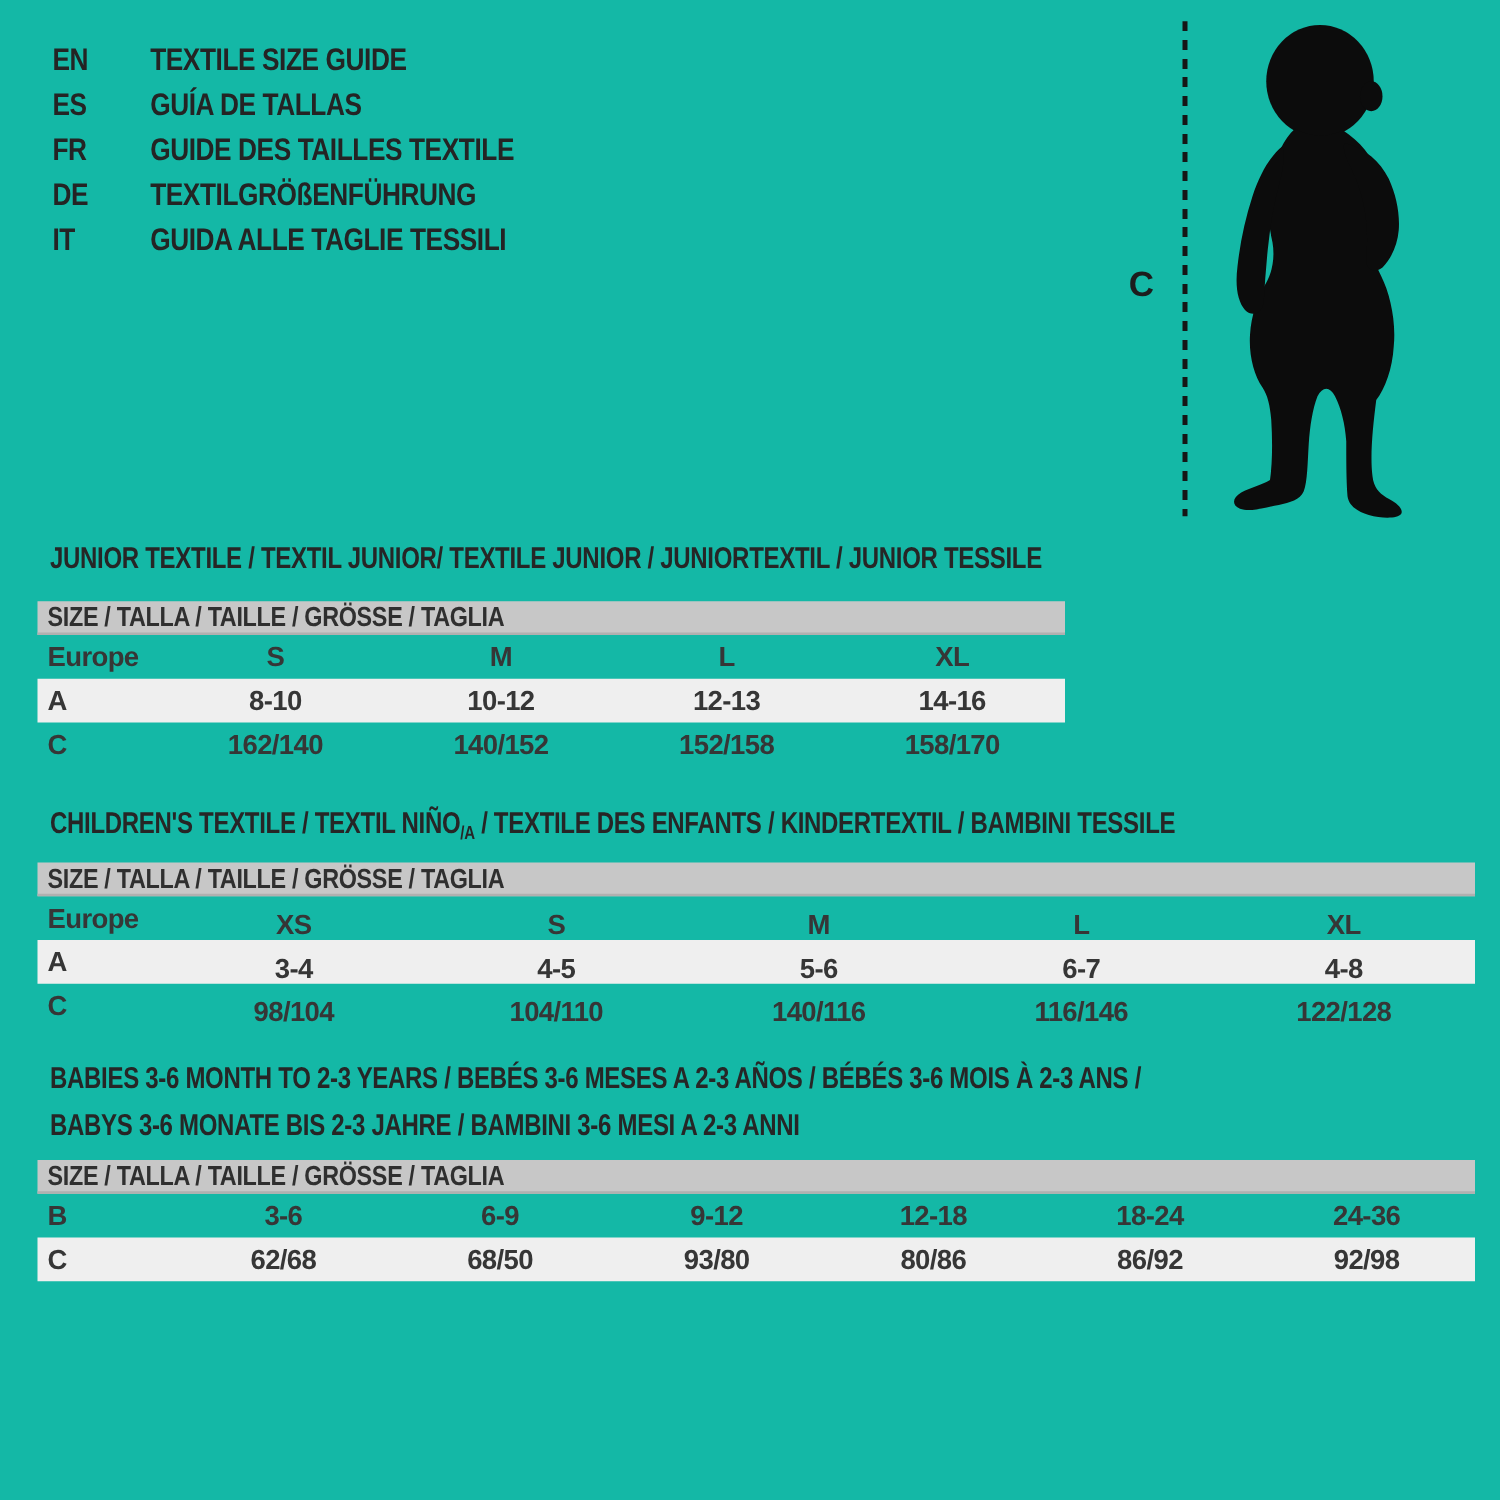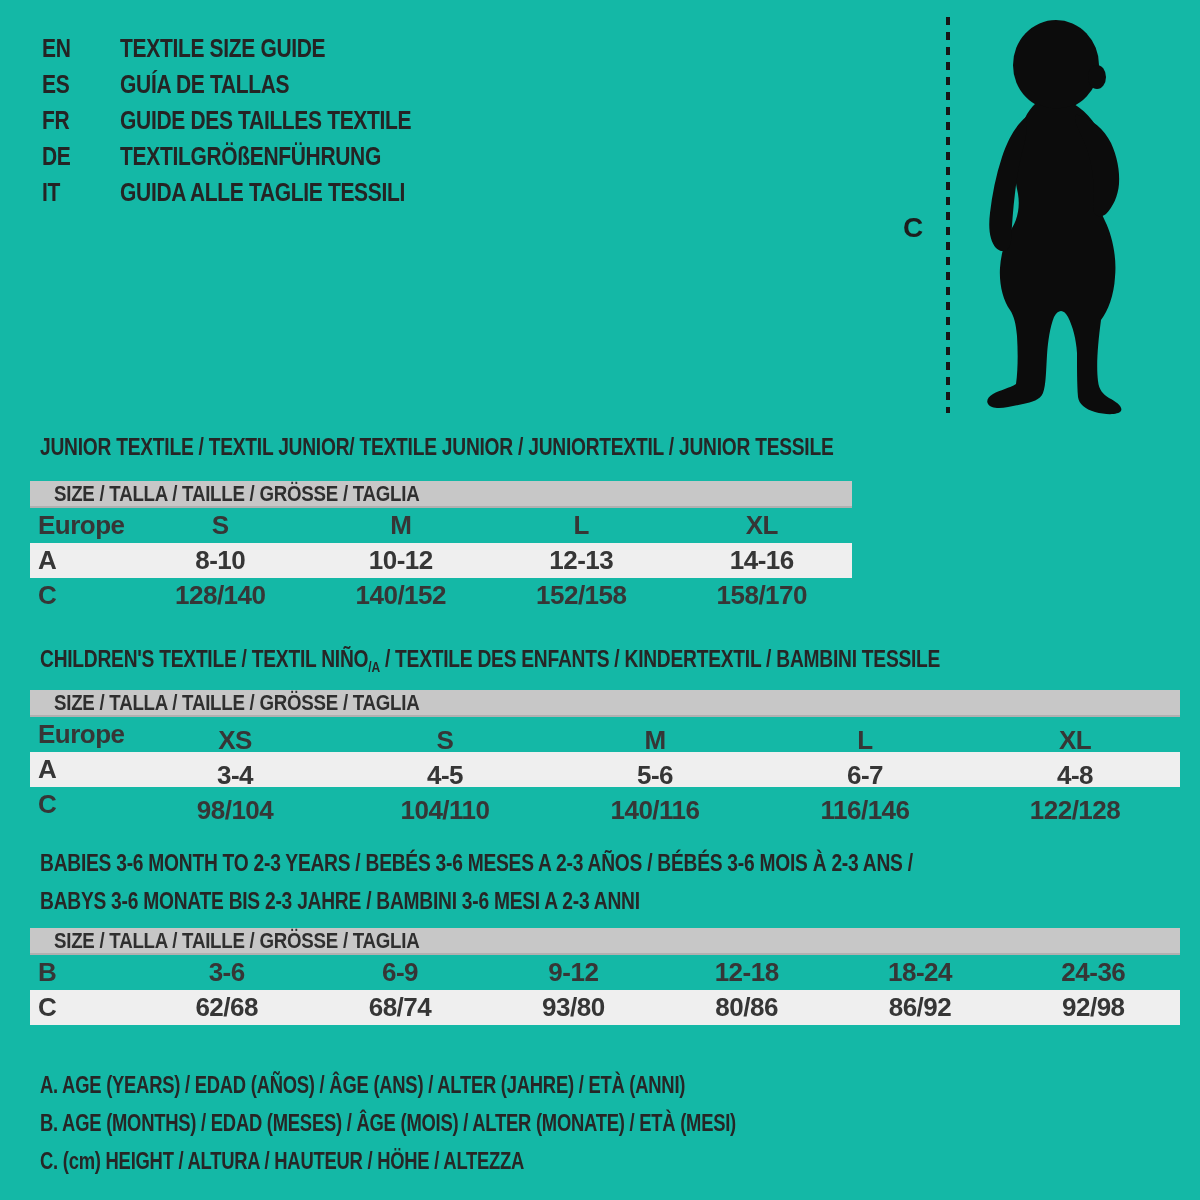--- a/index.html
+++ b/index.html
@@ -40,28 +40,28 @@
   #babies-title   { top:844px; }
 
   
   .size-table { position:absolute; left:30px; }
   #junior-table   { top:481px; width:822px; }
   #children-table { top:690px; width:1150px; }
   #babies-table   { top:928px; width:1150px; }
 
   .size-bar {
     height:27px; background:#c7c7c7; border-bottom:2px solid #b0b0b0;
-    display:flex; align-items:center; padding-left:24px; box-sizing:border-box;
+    display:flex; align-items:center; padding-left:8px; box-sizing:border-box;
   }
   .size-bar span {
     display:inline-block; font-size:22px; font-weight:bold; color:#2f2f2f;
     letter-spacing:-0.3px; white-space:nowrap; transform:scaleX(0.85); transform-origin:0 50%;
   }
 
-  .trow { display:flex; align-items:center; height:35px; font-size:26px; font-weight:bold;
+  .trow { display:flex; align-items:center; height:35px; font-size:22px; font-weight:bold;
           color:#363636; letter-spacing:-0.5px; }
   .trow.shaded { background:#efefef; }
   .rlabel { padding-left:8px; box-sizing:border-box; text-align:left; }
   .cell   { text-align:center; }
 
   #junior-table .rlabel   { width:100px; flex:0 0 100px; }
   #junior-table .cell     { flex:1 1 0; }
   #children-table .rlabel { width:100px; flex:0 0 100px; }
   #children-table .cell   { flex:1 1 0;margin-top:11px; }
   #babies-table .rlabel   { width:110px; flex:0 0 110px; }
@@ -170,21 +170,21 @@
     </div>
     <div class="trow shaded">
       <div class="rlabel">A</div>
       <div class="cell">8-10</div>
       <div class="cell">10-12</div>
       <div class="cell">12-13</div>
       <div class="cell">14-16</div>
     </div>
     <div class="trow">
       <div class="rlabel">C</div>
-      <div class="cell">128/140</div>
+      <div class="cell">162/140</div>
       <div class="cell">140/152</div>
       <div class="cell">152/158</div>
       <div class="cell">158/170</div>
     </div>
   </div>
 
   <div class="section-title" id="children-title">
     <span>CHILDREN'S TEXTILE / TEXTIL NIÑO</span><span class="sub-a">/A</span><span> / TEXTILE DES ENFANTS / KINDERTEXTIL / BAMBINI TESSILE</span>
   </div>
   <div class="size-table" id="children-table">
@@ -230,27 +230,22 @@
       <div class="cell">3-6</div>
       <div class="cell">6-9</div>
       <div class="cell">9-12</div>
       <div class="cell">12-18</div>
       <div class="cell">18-24</div>
       <div class="cell">24-36</div>
     </div>
     <div class="trow shaded">
       <div class="rlabel">C</div>
       <div class="cell">62/68</div>
-      <div class="cell">68/74</div>
+      <div class="cell">68/50</div>
       <div class="cell">93/80</div>
       <div class="cell">80/86</div>
       <div class="cell">86/92</div>
       <div class="cell">92/98</div>
     </div>
   </div>
 
-  <div class="legend">
-    <div class="legend-line">A. AGE (YEARS) / EDAD (AÑOS) / ÂGE (ANS) / ALTER (JAHRE) / ETÀ (ANNI)</div>
-    <div class="legend-line">B. AGE (MONTHS) / EDAD (MESES) / ÂGE (MOIS) / ALTER (MONATE) / ETÀ (MESI)</div>
-    <div class="legend-line">C. (cm) HEIGHT / ALTURA / HAUTEUR / HÖHE / ALTEZZA</div>
-  </div>
 
 </div>
 
 </body></html>

